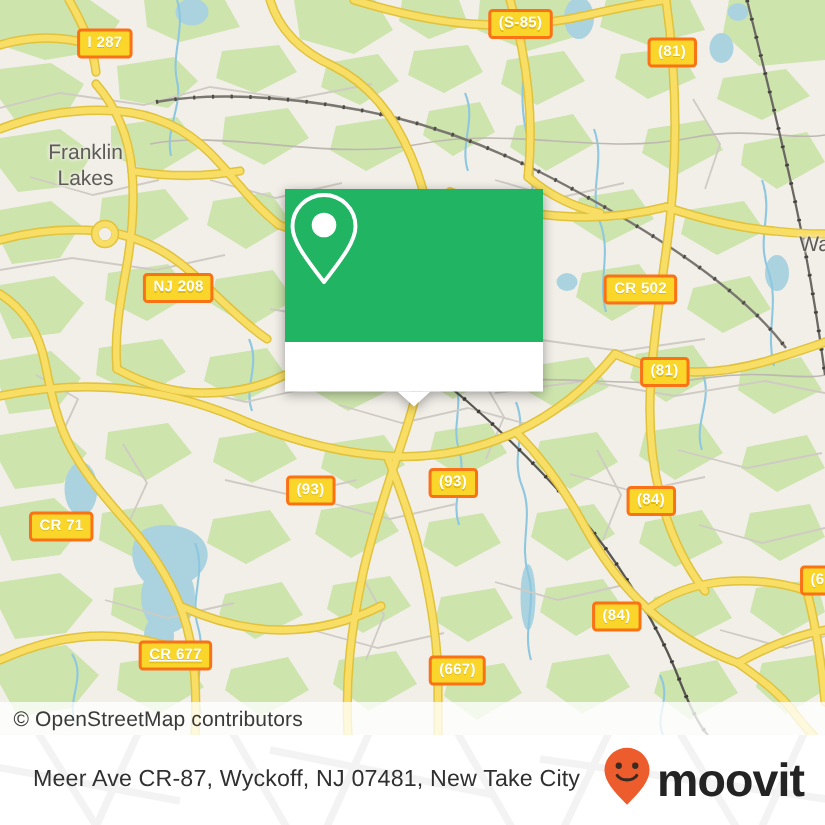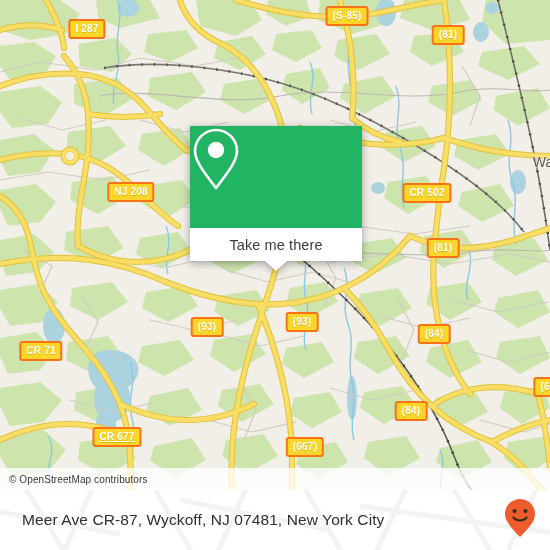--- a/index.html
+++ b/index.html
@@ -45,21 +45,21 @@
     transform:translate(-50%,-50%);
   }
   .placelabel.two { line-height:17px; }
 
   
   #attrib {
     position:absolute; left:0; bottom:0; width:550px; height:22px;
     background:rgba(255,255,255,.78);
     display:flex; align-items:center;
     padding-left:9px;
-    font-size:10px; color:#3a3a3a;
+    font-size:14px; color:#3a3a3a;
     letter-spacing:.1px;
   }
 
   
   #popup {
     position:absolute; left:190px; top:126px;
     width:172px;
     filter:drop-shadow(0 2px 4px rgba(0,0,0,.35));
   }
   #popup-head {
@@ -331,28 +331,32 @@
         </g>
 
         <g>
           <circle cx="70" cy="156" r="6.5" fill="none" stroke="#e0c23c" stroke-width="6"></circle>
           <circle cx="70" cy="156" r="6.5" fill="none" stroke="#f9de65" stroke-width="4"></circle>
           <circle cx="70" cy="156" r="4.2" fill="#f2efe9"></circle>
         </g>
       </g>
     </svg>
 
+    <div class="placelabel two" style="left:57px; top:110px;">
+      <div>Franklin</div>
+      <div>Lakes</div>
+    </div>
     <div class="placelabel" style="left:543px; top:162px;">
       <span>Wa</span>
     </div>
 
-    <div class="shield" style="left:87px;  top:29px;">I 287</div>
+    <div class="shield" style="left:70px;  top:29px;">I 287</div>
     <div class="shield" style="left:347px; top:16px;">(S-85)</div>
     <div class="shield" style="left:448px; top:35px;">(81)</div>
-    <div class="shield" style="left:131px; top:192px;">NJ 208</div>
+    <div class="shield" style="left:119px; top:192px;">NJ 208</div>
     <div class="shield" style="left:427px; top:153px;margin-top:40px;">CR 502</div>
     <div class="shield" style="left:443px; top:248px;">(81)</div>
     <div class="shield" style="left:207px; top:327px;">(93)</div>
     <div class="shield" style="left:302px; top:322px;">(93)</div>
     <div class="shield" style="left:434px; top:334px;">(84)</div>
     <div class="shield" style="left:41px;  top:351px;">CR 71</div>
     <div class="shield" style="left:411px; top:411px;">(84)</div>
     <div class="shield" style="left:545px; top:387px;">(6</div>
     <div class="shield" style="left:117px; top:437px;text-decoration:underline;">CR 677</div>
     <div class="shield" style="left:305px; top:447px;">(667)</div>
@@ -360,21 +364,20 @@
     <div id="popup">
       <div id="popup-head">
         <span>
           <svg width="52" height="66" viewBox="0 0 52 66">
             <path d="M26,4 C14.4,4 5,13.4 5,25 C5,34 12,44 26,62 C40,44 47,34 47,25 C47,13.4 37.6,4 26,4 Z" fill="none" stroke="#ffffff" stroke-width="2.6" stroke-linejoin="round"></path>
             <circle cx="26" cy="24" r="8.2" fill="#ffffff"></circle>
           </svg>
         </span>
       </div>
       <div id="popup-body">
-        <span id="popup-label">Take me there</span>
         <span id="popup-tail"></span>
       </div>
     </div>
 
     <div id="attrib">
       <span>© OpenStreetMap contributors</span>
     </div>
   </div>
 
   <div id="footer">
@@ -386,26 +389,27 @@
         <path d="M250,-10 L214,70"></path>
         <path d="M300,-10 L346,70"></path>
         <path d="M410,-10 L372,70"></path>
         <path d="M448,-10 L496,70"></path>
         <path d="M540,-10 L504,70"></path>
         <path d="M-10,20 L120,44"></path>
         <path d="M180,10 L330,40"></path>
         <path d="M360,16 L560,44"></path>
       </g>
     </svg>
-    <span id="footer-addr">Meer Ave CR-87, Wyckoff, NJ 07481, New York City</span>
+    <span id="footer-addr">Meer Ave CR-87, Wyckoff, NJ 07481, New Take City</span>
     <div id="logo">
       <span>
         <svg width="32" height="40" viewBox="0 0 32 40">
           <path d="M16,1 C7.7,1 1,7.7 1,16 C1,23 7,30 16,39 C25,30 31,23 31,16 C31,7.7 24.3,1 16,1 Z" fill="#ec5c2c"></path>
           <circle cx="10.5" cy="13" r="2.1" fill="#3a2b22"></circle>
           <circle cx="21.5" cy="13" r="2.1" fill="#3a2b22"></circle>
           <path d="M9.5,19.5 C12,23.4 20,23.4 22.5,19.5" fill="none" stroke="#3a2b22" stroke-width="2.1" stroke-linecap="round"></path>
         </svg>
       </span>
+      <span id="logo-word">moovit</span>
     </div>
   </div>
 
 </div>
 
 </body></html>

